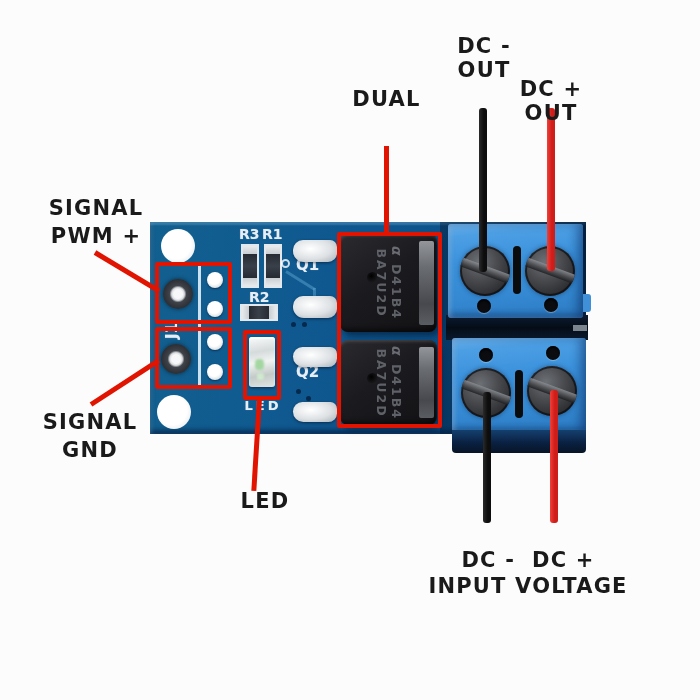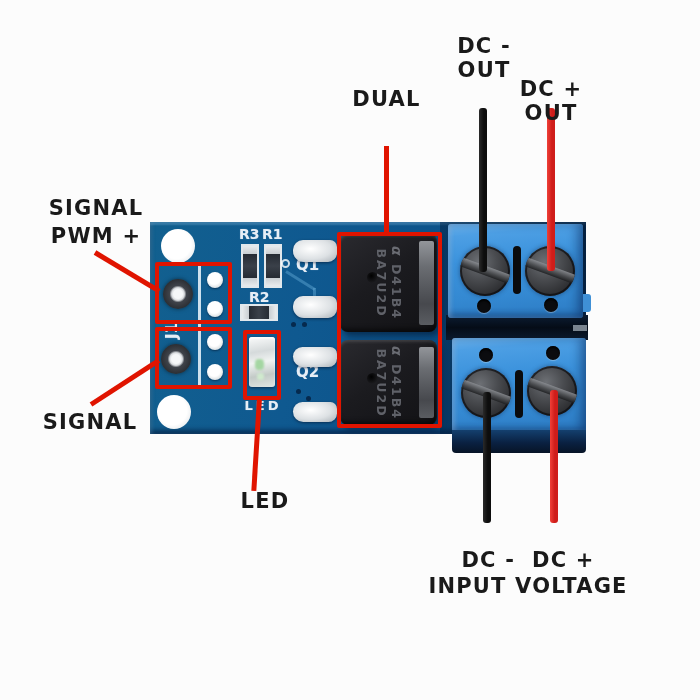--- a/index.html
+++ b/index.html
@@ -192,20 +192,21 @@
   </div>
   <div class="lbl" style="left:324px;top:87px;width:125px;">
     <div>DUAL</div>
   </div>
   <div class="lbl lh28" style="left:34px;top:194px;width:124px;">
     <div>SIGNAL</div>
     <div>PWM +</div>
   </div>
   <div class="lbl lh28" style="left:28px;top:408px;width:124px;">
     <div>SIGNAL</div>
+    <div>GND</div>
   </div>
   <div class="lbl" style="left:192px;top:489px;width:146px;">
     <div>LED</div>
   </div>
   <div class="lbl lh26" style="left:414px;top:547px;width:228px;">
     <div class="pre">DC -  DC +</div>
     <div>INPUT VOLTAGE</div>
   </div>
 
 </div>

